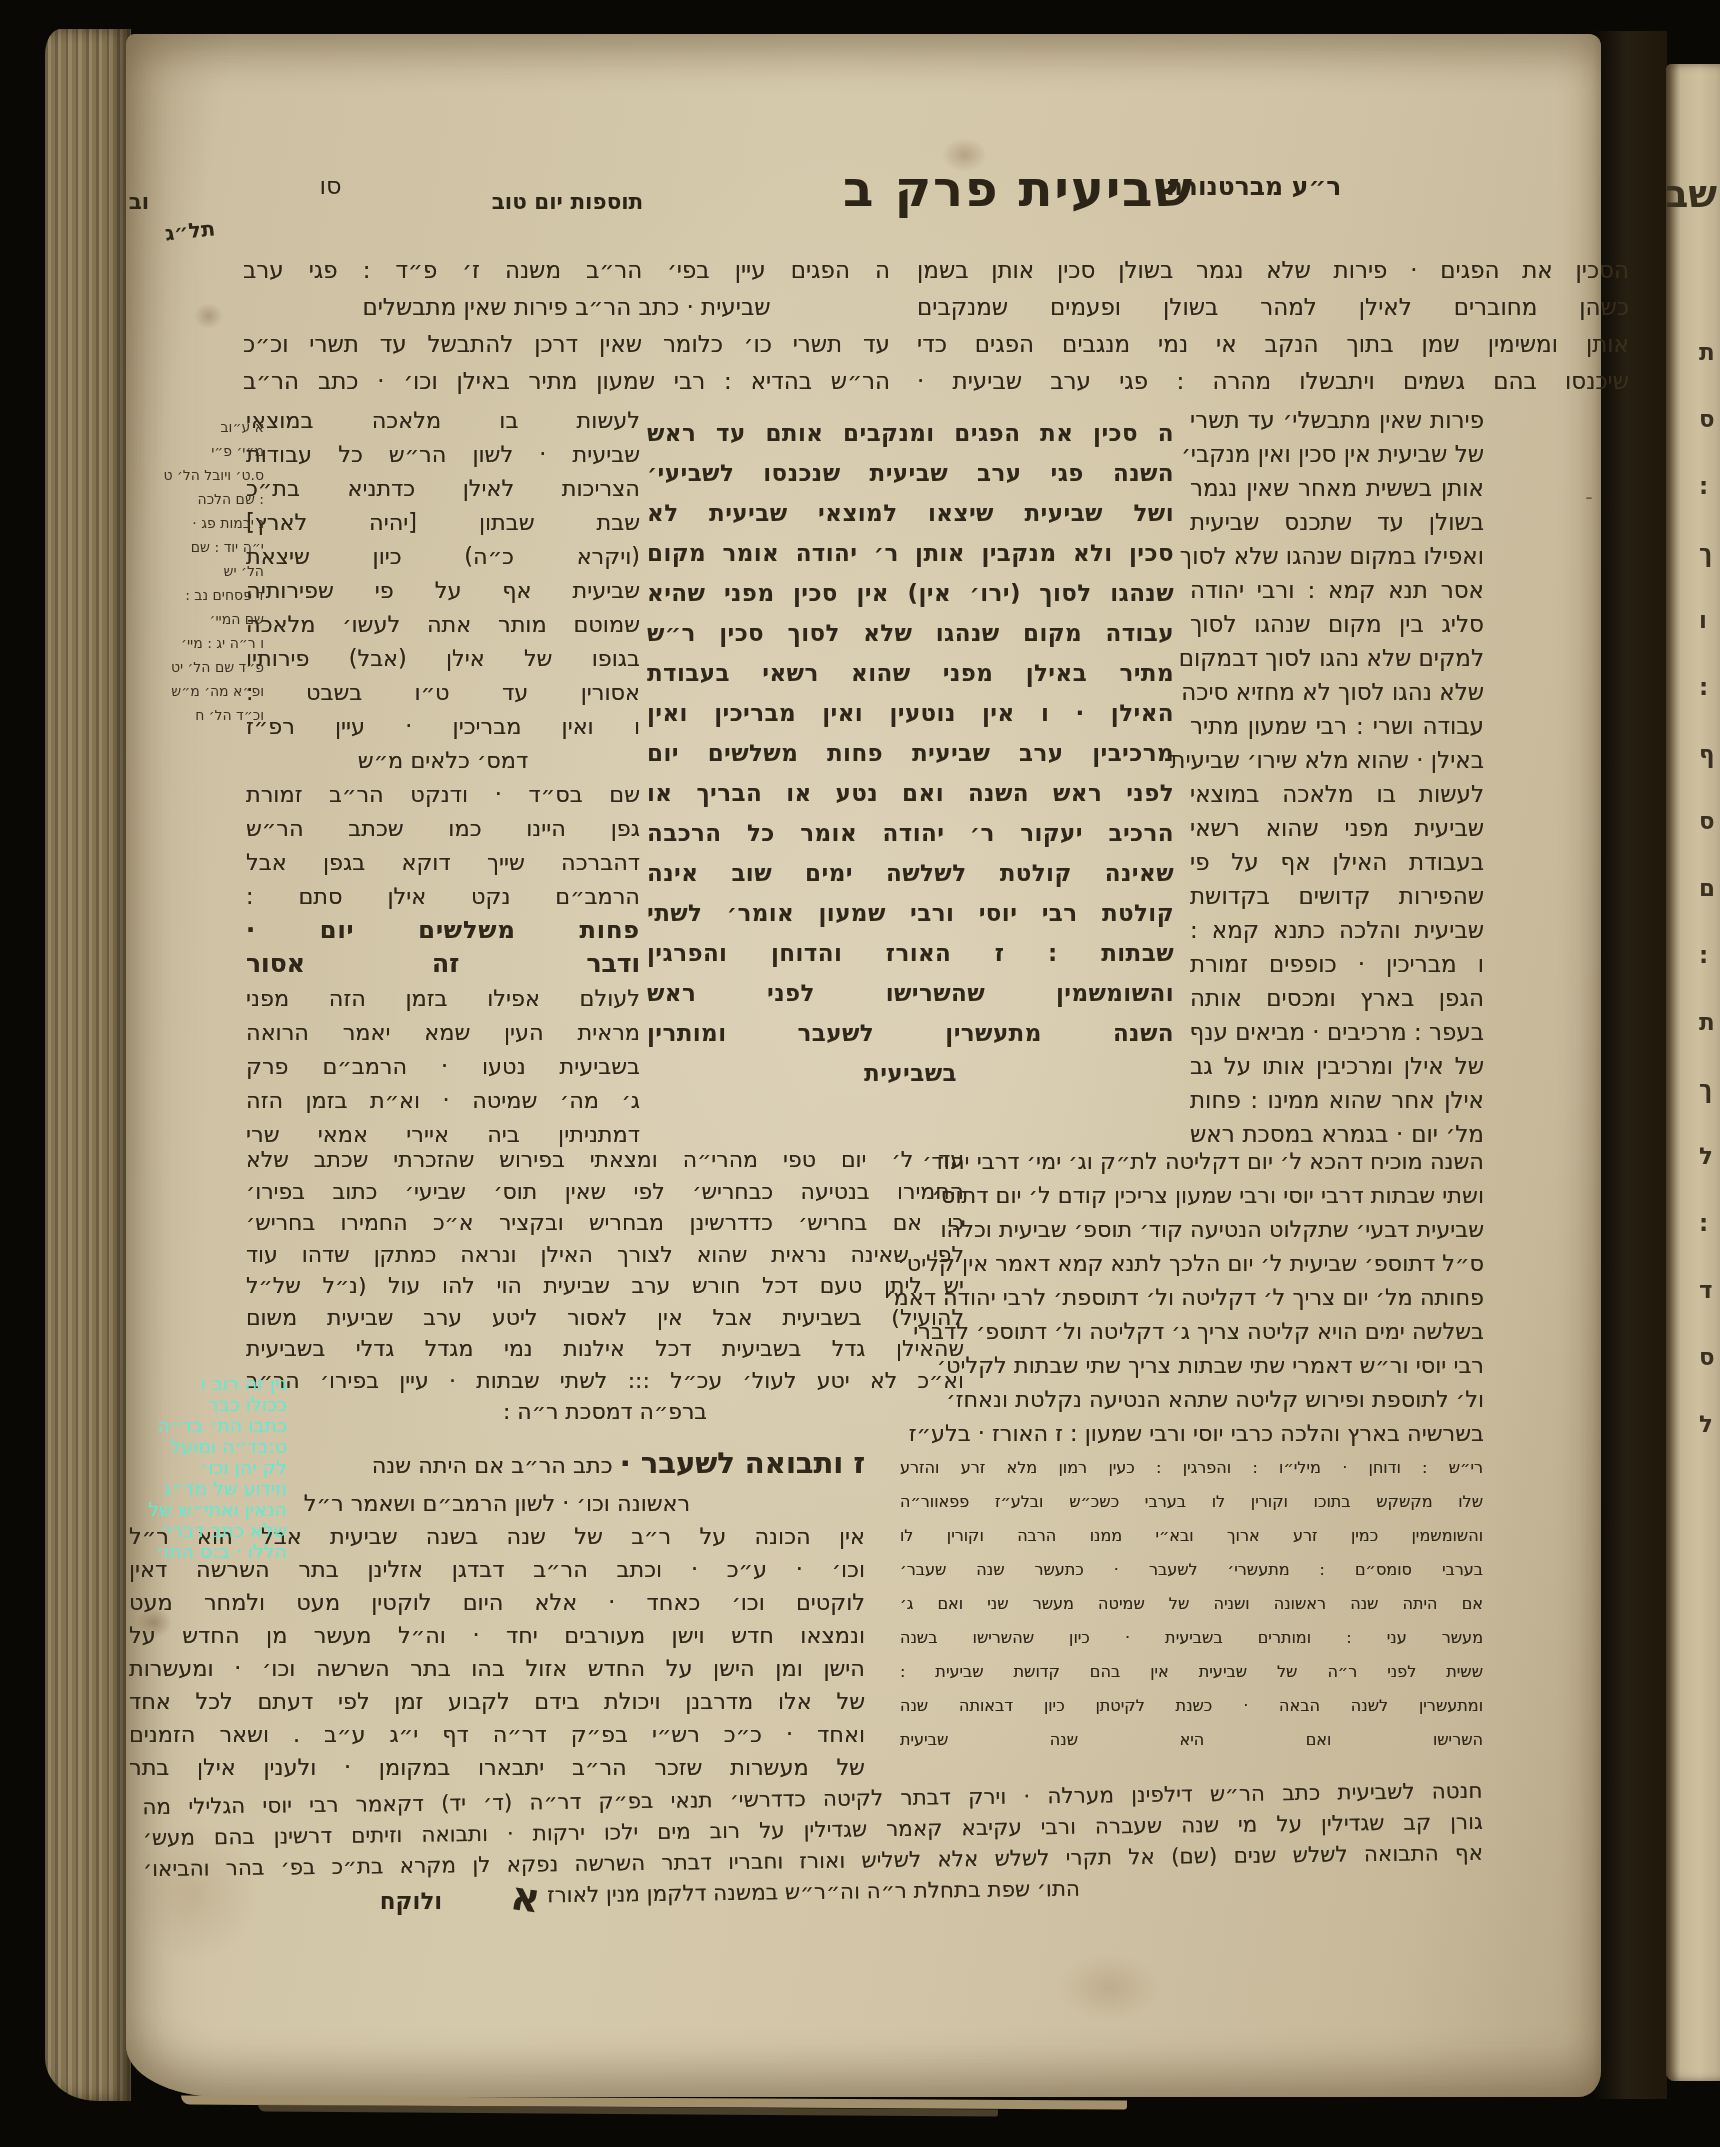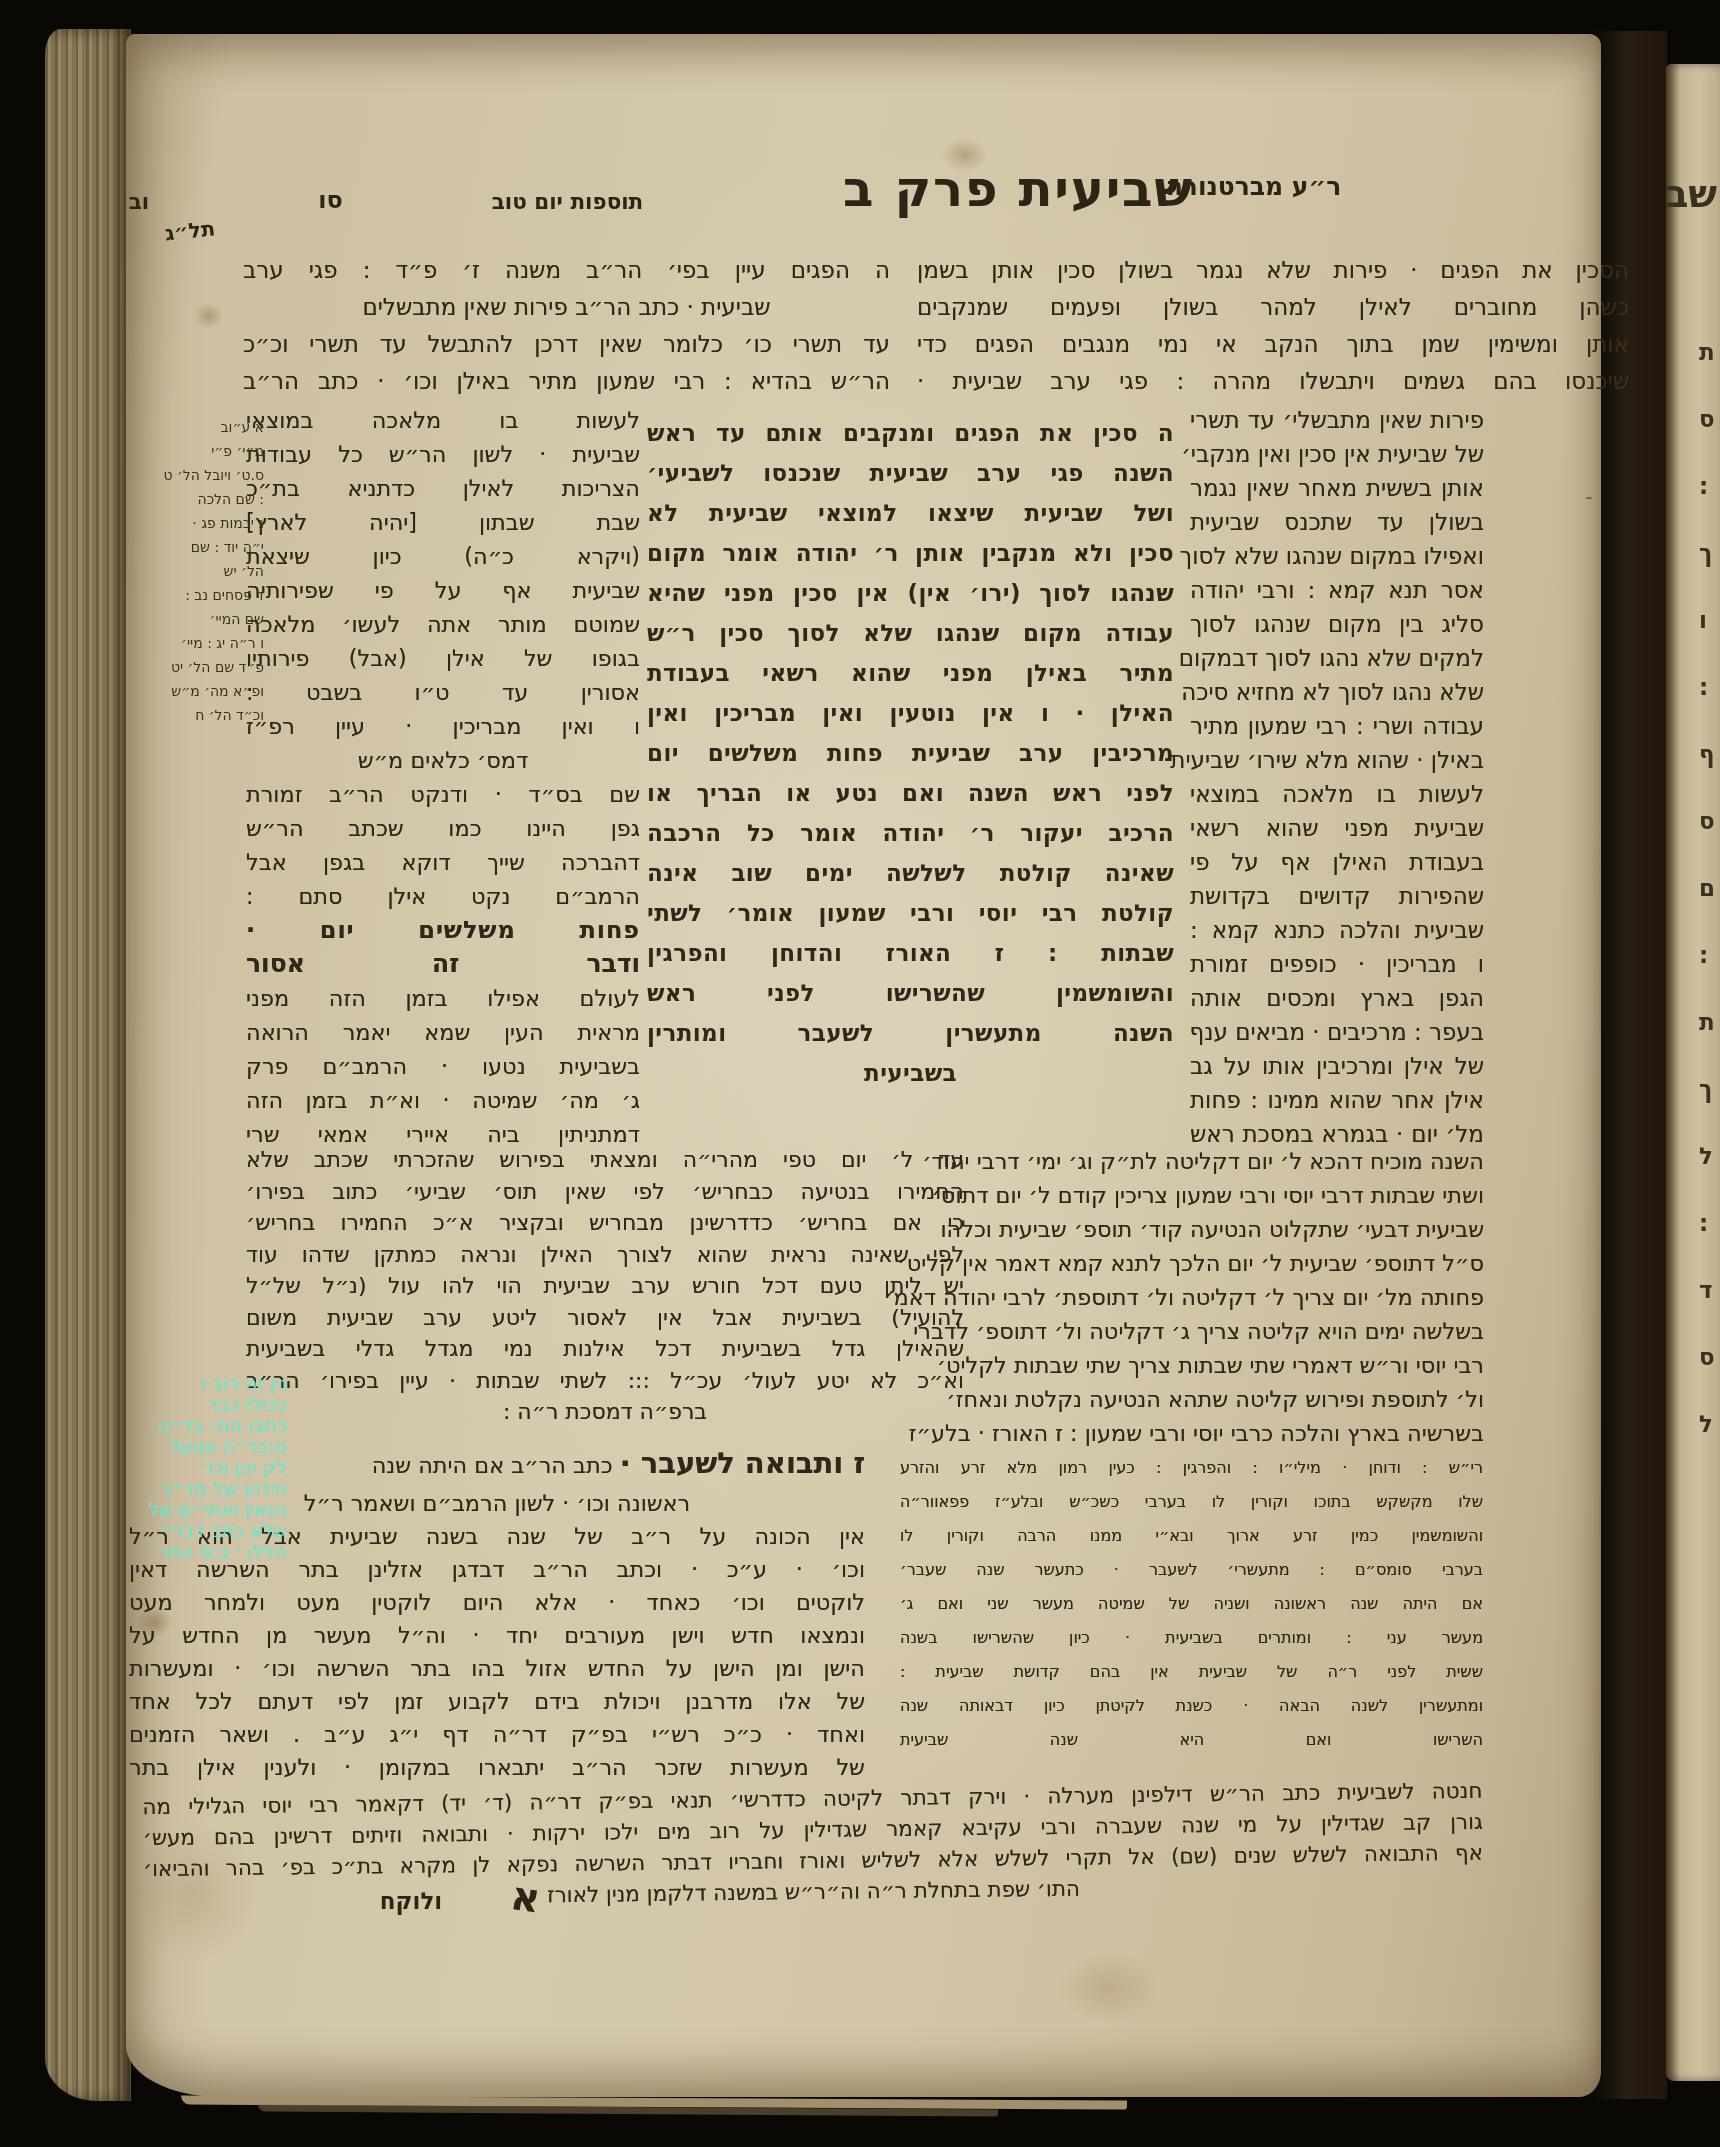--- a/index.html
+++ b/index.html
@@ -52,21 +52,21 @@
 
   <div class="stain" style="left:942px;top:138px;width:45px;height:34px;background:radial-gradient(closest-side,rgba(110,80,40,.30),rgba(0,0,0,0));"></div>
   <div class="stain" style="left:194px;top:303px;width:29px;height:26px;background:radial-gradient(closest-side,rgba(100,70,35,.30),rgba(0,0,0,0));"></div>
   <div class="stain" style="left:136px;top:1607px;width:36px;height:31px;background:radial-gradient(closest-side,rgba(95,65,30,.35),rgba(0,0,0,0));"></div>
   <div class="stain" style="left:1058px;top:1953px;width:103px;height:69px;background:radial-gradient(closest-side,rgba(120,90,50,.18),rgba(0,0,0,0));"></div>
   <div class="stain" style="left:129px;top:1824px;width:129px;height:138px;background:radial-gradient(closest-side,rgba(120,90,50,.16),rgba(0,0,0,0));"></div>
 
   <div class="hdr" style="left:1163px;top:172px;width:181px;font-size:25px;font-weight:bold;">ר״ע מברטנורה</div>
   <div class="hdr" style="left:824px;top:160px;width:389px;font-size:50px;font-weight:bold;letter-spacing:1.7px;">שביעית פרק ב</div>
   <div class="hdr" style="left:489px;top:189px;width:157px;font-size:21.5px;font-weight:bold;">תוספות יום טוב</div>
-  <div class="hdr" style="left:303px;top:186px;width:55px;font-size:24px;font-weight:bold;">סו</div>
+  <div class="hdr" style="left:303px;top:172px;width:55px;font-size:24px;font-weight:normal;">סו</div>
   <div class="hdr" style="left:115px;top:189px;width:48px;font-size:21.5px;font-weight:bold;">וב</div>
   <div class="hdr" style="left:160px;top:219px;width:60px;font-size:20.6px;font-weight:bold;transform:rotate(-6deg);">תל״ג</div>
 
   <div class="txt commentary" style="left:243px;top:252px;width:647px;font-size:23px;line-height:37px;">
       <div class="line">ה הפגים עיין בפי׳ הר״ב משנה ז׳ פ״ד : פגי ערב</div>
       <div class="line ec">שביעית · כתב הר״ב פירות שאין מתבשלים</div>
       <div class="line">עד תשרי כו׳ כלומר שאין דרכן להתבשל עד תשרי וכ״כ</div>
       <div class="line">הר״ש בהדיא : רבי שמעון מתיר באילן וכו׳ · כתב הר״ב</div>
     </div>
   <div class="txt commentary" style="left:917px;top:252px;width:712px;font-size:23px;line-height:37px;">

